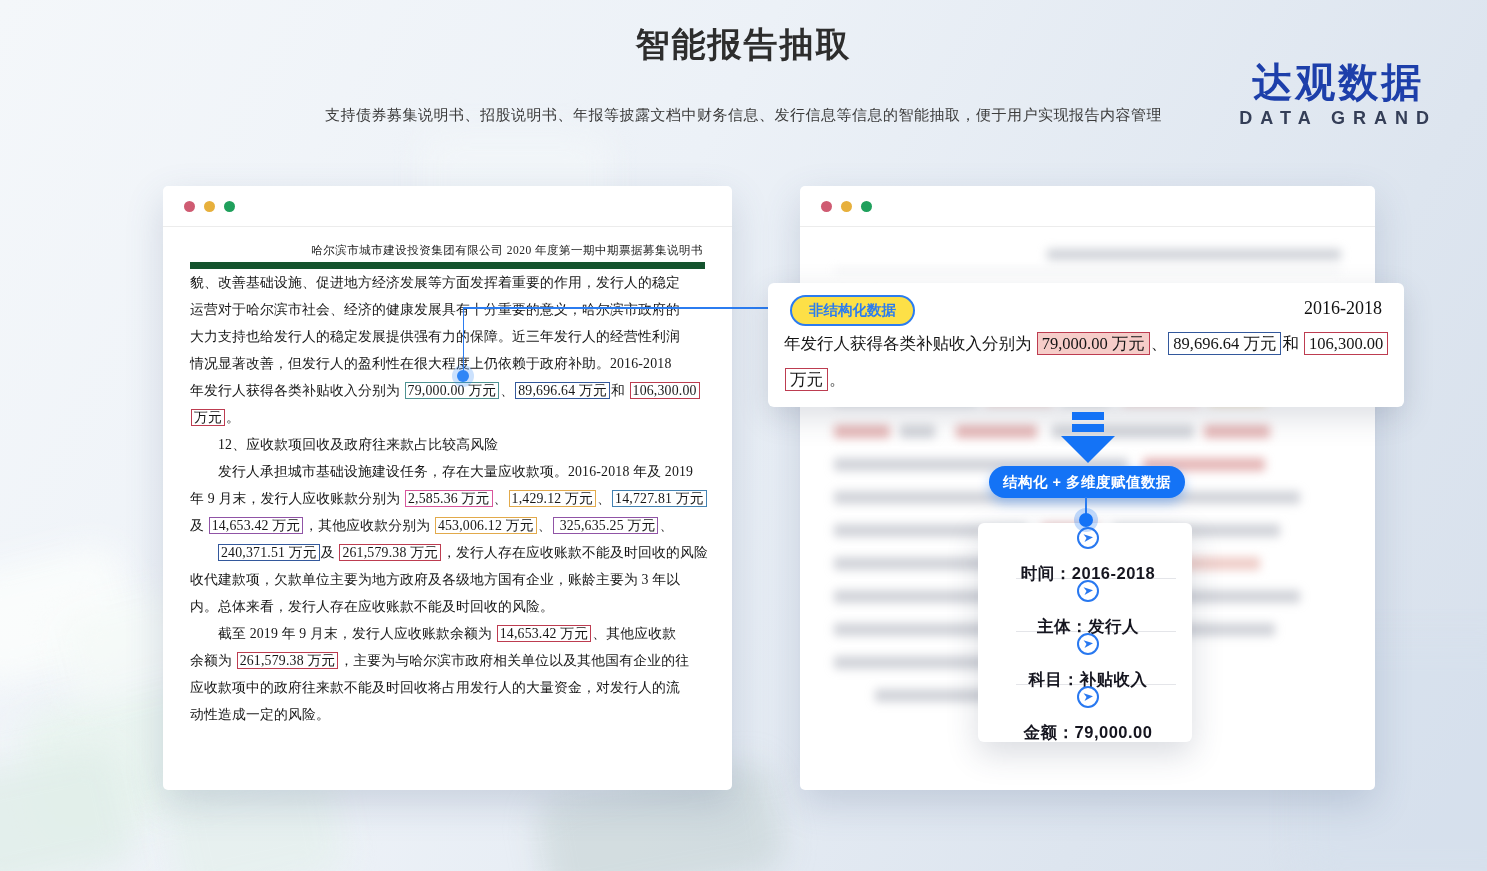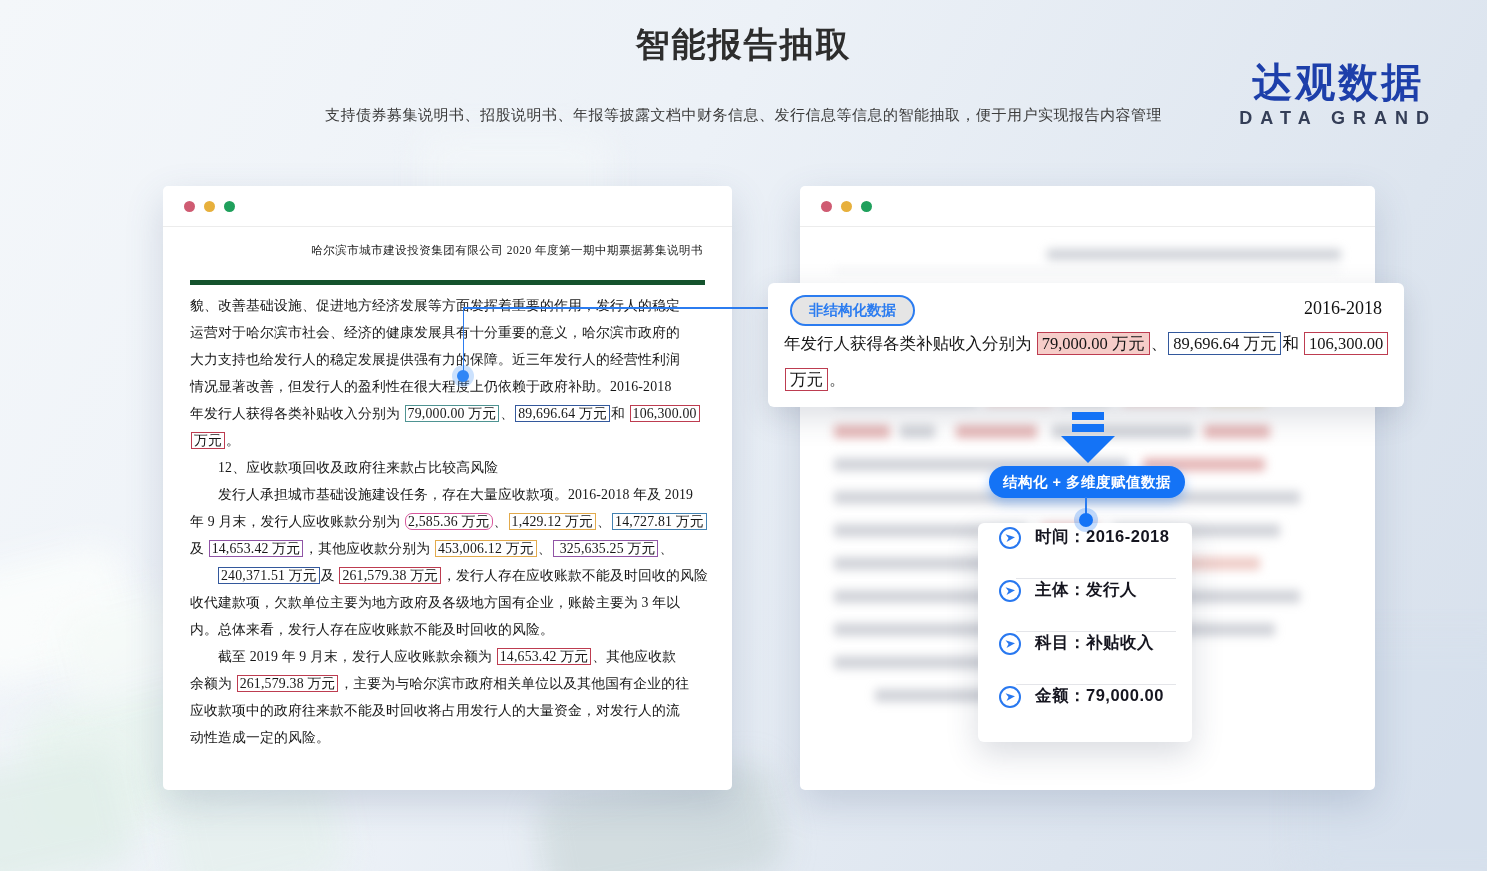--- a/index.html
+++ b/index.html
@@ -36,22 +36,22 @@
   .window-right { left:800px; top:186px; width:575px; height:604px; overflow:hidden; }
   .titlebar { height:41px; border-bottom:1px solid #ececec; display:flex; align-items:center;
     padding-left:21px; gap:9px; }
   .dot { width:11px; height:11px; border-radius:50%; }
   .dot-red    { background:#cf5b72; }
   .dot-yellow { background:#e7b03c; }
   .dot-green  { background:#1fa05c; }
 
   
   .doc { padding:14px 27px 0; font-family:"Liberation Serif","DejaVu Serif",serif; color:#161616; }
-  .doc-head { text-align:right; font-size:11.5px; letter-spacing:.5px; padding:2px 2px 22px;
-    border-bottom:5px solid #14532d; margin-bottom:7px; color:#222; }
+  .doc-head { text-align:right; font-size:11.5px; letter-spacing:.5px; padding:2px 2px 4px;
+    border-bottom:7px solid #14532d; color:#222; }
   .doc-line { font-size:13.8px; line-height:27px; white-space:nowrap; letter-spacing:.2px; }
   .boxed { border:1.5px solid #888; padding:0 2px; margin:0 1px; }
 
   
   .conn { position:absolute; background:#2b7cf0; z-index:5; }
   .conn-h1 { left:463px; top:307px; width:327px; height:1.5px; }
   .conn-v1 { left:462.5px; top:307px; width:1.5px; height:67px; }
   .conn-dot { position:absolute; border-radius:50%; background:#2f86f6; z-index:5;
     box-shadow:0 0 0 5px rgba(47,134,246,.25); }
   .conn-dot1 { left:457px; top:370px; width:12px; height:12px; }
@@ -66,40 +66,40 @@
   .brow { display:flex; align-items:center; height:13px; margin-bottom:20px; }
   .bseg { height:13px; border-radius:2px; }
   .bseg-gray  { background:#a3a8b3; opacity:.5; }
   .bseg-red   { background:#d07a7a; opacity:.55; }
   .bseg-pink  { background:#e9bcb6; opacity:.75; }
   .bseg-amber { background:#e6c89a; opacity:.7; }
 
   
   .callout { position:absolute; left:768px; top:283px; width:636px; height:124px; background:#fff;
     border-radius:6px; box-shadow:0 10px 30px rgba(50,60,90,.17); z-index:6; }
-  .pill-outline { position:absolute; left:22px; top:12px; background:#e5e5e5; border:2px solid #2b7cf0;
+  .pill-outline { position:absolute; left:22px; top:12px; background:#fde047; border:2px solid #2b7cf0;
     color:#2b7cf0; border-radius:18px; padding:4px 17px; font-size:14.5px; font-weight:700; }
   .callout-period { position:absolute; right:22px; top:15px; font-family:Liberation Serif, serif;
     font-size:18px; color:#101010; }
   .callout-line { position:absolute; left:16px; font-family:"Liberation Serif","DejaVu Serif",serif;
     font-size:16.5px; color:#141414; white-space:nowrap; }
   .callout-line .boxed { padding:1px 4px; }
   .callout-l1 { top:50px; }
   .callout-l2 { top:86px; }
 
   
   .big-arrow { position:absolute; left:1060px; top:412px; z-index:6; }
   .pill-solid { position:absolute; left:989px; top:466px; width:196px; height:32px; background:#1473f6;
     border-radius:17px; color:#fff; font-size:14.5px; font-weight:700; display:flex; align-items:center;
     justify-content:center; letter-spacing:.5px; z-index:6; box-shadow:0 5px 12px rgba(20,115,246,.35); }
 
   
   .struct-card { position:absolute; left:978px; top:523px; width:214px; height:219px; background:#fff;
     border-radius:6px; box-shadow:0 12px 32px rgba(50,60,90,.18); z-index:6; padding-top:3px; }
-  .srow { display:flex; gap:13px; height:52px; padding:0 14px 0 20px; }
+  .srow { display:flex; align-items:center; gap:13px; height:52px; padding:0 14px 0 20px;flex-direction:column; }
   .srow-label { font-size:16.5px; font-weight:600; color:#15151f; letter-spacing:.5px; white-space:nowrap; }
   .sdiv { height:1px; background:#e4e5e9; margin:0 16px 0 38px; }
 </style>
 </head>
 <body>
 
 <div class="bgshape bg-key7"></div>
 <div class="bgshape bg-key1"></div>
 <div class="bgshape bg-key2"></div>
 <div class="bgshape bg-key3"></div>
@@ -125,21 +125,21 @@
     <div class="doc-head">哈尔滨市城市建设投资集团有限公司 2020 年度第一期中期票据募集说明书</div>
     <div id="left-doc-lines">
         <div class="doc-line"><span>貌、改善基础设施、促进地方经济发展等方面发挥着重要的作用，发行人的稳定</span></div>
         <div class="doc-line"><span>运营对于哈尔滨市社会、经济的健康发展具有十分重要的意义，哈尔滨市政府的</span></div>
         <div class="doc-line"><span>大力支持也给发行人的稳定发展提供强有力的保障。近三年发行人的经营性利润</span></div>
         <div class="doc-line"><span>情况显著改善，但发行人的盈利性在很大程度上仍依赖于政府补助。2016-2018</span></div>
         <div class="doc-line"><span>年发行人获得各类补贴收入分别为 </span><span class="boxed" style="border-color: rgb(78, 147, 146);">79,000.00 万元</span><span>、</span><span class="boxed" style="border-color: rgb(51, 88, 156);">89,696.64 万元</span><span>和 </span><span class="boxed" style="border-color: rgb(189, 60, 80);">106,300.00</span></div>
         <div class="doc-line"><span class="boxed" style="border-color: rgb(189, 60, 80);">万元</span><span>。</span></div>
         <div class="doc-line"><span>　　12、应收款项回收及政府往来款占比较高风险</span></div>
         <div class="doc-line"><span>　　发行人承担城市基础设施建设任务，存在大量应收款项。2016-2018 年及 2019</span></div>
-        <div class="doc-line"><span>年 9 月末，发行人应收账款分别为 </span><span class="boxed" style="border-color: rgb(216, 86, 156); border-radius: 7px;">2,585.36 万元</span><span>、</span><span class="boxed" style="border-color: rgb(226, 170, 75);">1,429.12 万元</span><span>、</span><span class="boxed" style="border-color: rgb(67, 130, 178);">14,727.81 万元</span></div>
+        <div class="doc-line"><span>年 9 月末，发行人应收账款分别为 </span><span class="boxed" style="border-color: rgb(216, 86, 156);">2,585.36 万元</span><span>、</span><span class="boxed" style="border-color: rgb(226, 170, 75);">1,429.12 万元</span><span>、</span><span class="boxed" style="border-color: rgb(67, 130, 178);">14,727.81 万元</span></div>
         <div class="doc-line"><span>及 </span><span class="boxed" style="border-color: rgb(144, 84, 166);">14,653.42 万元</span><span>，其他应收款分别为 </span><span class="boxed" style="border-color: rgb(226, 170, 75);">453,006.12 万元</span><span>、</span><span class="boxed" style="border-color: rgb(144, 84, 166); padding-left: 6px;">325,635.25 万元</span><span>、</span></div>
         <div class="doc-line"><span class="boxed" style="border-color: rgb(51, 88, 156); margin-left: 28px;">240,371.51 万元</span><span>及 </span><span class="boxed" style="border-color: rgb(189, 60, 80);">261,579.38 万元</span><span>，发行人存在应收账款不能及时回收的风险</span></div>
         <div class="doc-line"><span>收代建款项，欠款单位主要为地方政府及各级地方国有企业，账龄主要为 3 年以</span></div>
         <div class="doc-line"><span>内。总体来看，发行人存在应收账款不能及时回收的风险。</span></div>
         <div class="doc-line"><span>　　截至 2019 年 9 月末，发行人应收账款余额为 </span><span class="boxed" style="border-color: rgb(189, 60, 80);">14,653.42 万元</span><span>、其他应收款</span></div>
         <div class="doc-line"><span>余额为 </span><span class="boxed" style="border-color: rgb(189, 60, 80);">261,579.38 万元</span><span>，主要为与哈尔滨市政府相关单位以及其他国有企业的往</span></div>
         <div class="doc-line"><span>应收款项中的政府往来款不能及时回收将占用发行人的大量资金，对发行人的流</span></div>
         <div class="doc-line"><span>动性造成一定的风险。</span></div>
       </div>
   </div>

